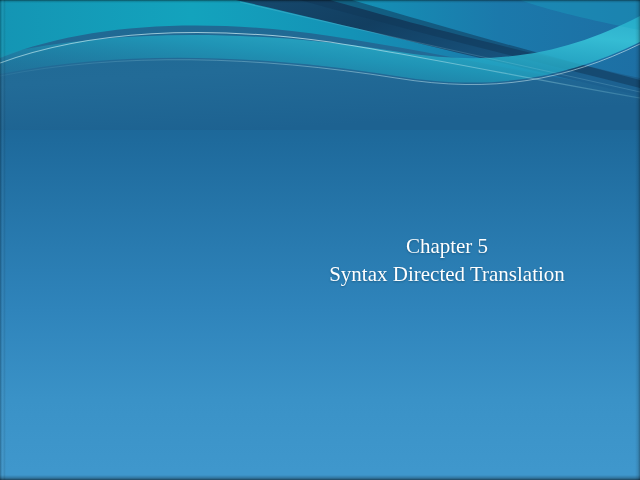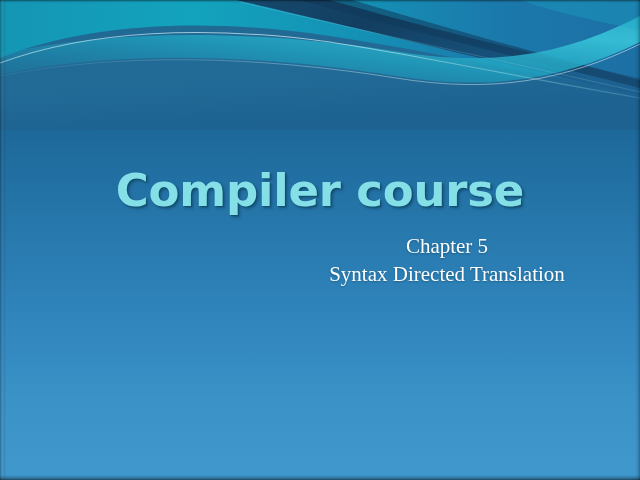--- a/index.html
+++ b/index.html
@@ -199,21 +199,20 @@
 
       <path d="M0,76 C 120,52 258,56 396,78 C 494,94 566,80 640,44" fill="none" stroke="url(#gHairline2)" stroke-width="1" opacity="0.7"></path>
 
       <path d="M240,2 C 350,28 480,56 640,92" fill="none" stroke="#9fd9e6" stroke-width="0.7" opacity="0.30"></path>
 
       <path d="M520,0 L640,0 L640,30 C 590,20 548,10 520,0 Z" fill="#1aa8c6" opacity="0.35"></path>
     </svg>
   </div>
 
   <div class="text-block">
-    <div class="slide-title">Compiler course</div>
 
     <div class="slide-subtitle">
       <span class="subtitle-line">Chapter 5</span>
       <span class="subtitle-line">Syntax Directed Translation</span>
     </div>
   </div>
 
   <div class="edge-top"></div>
   <div class="edge-left"></div>
   <div class="edge-right"></div>

